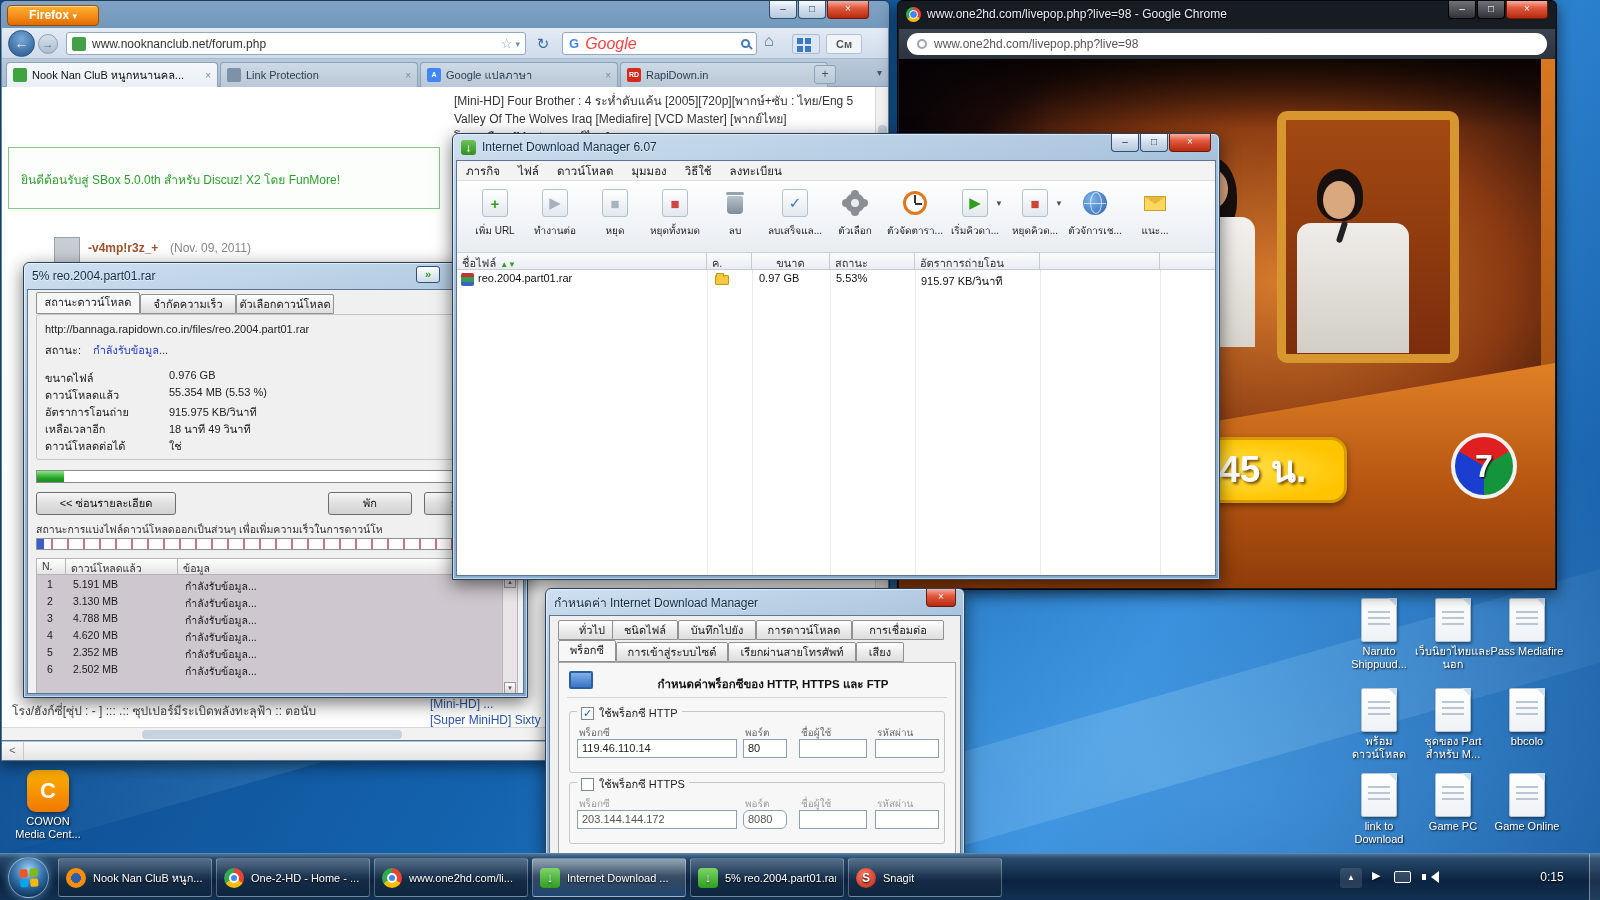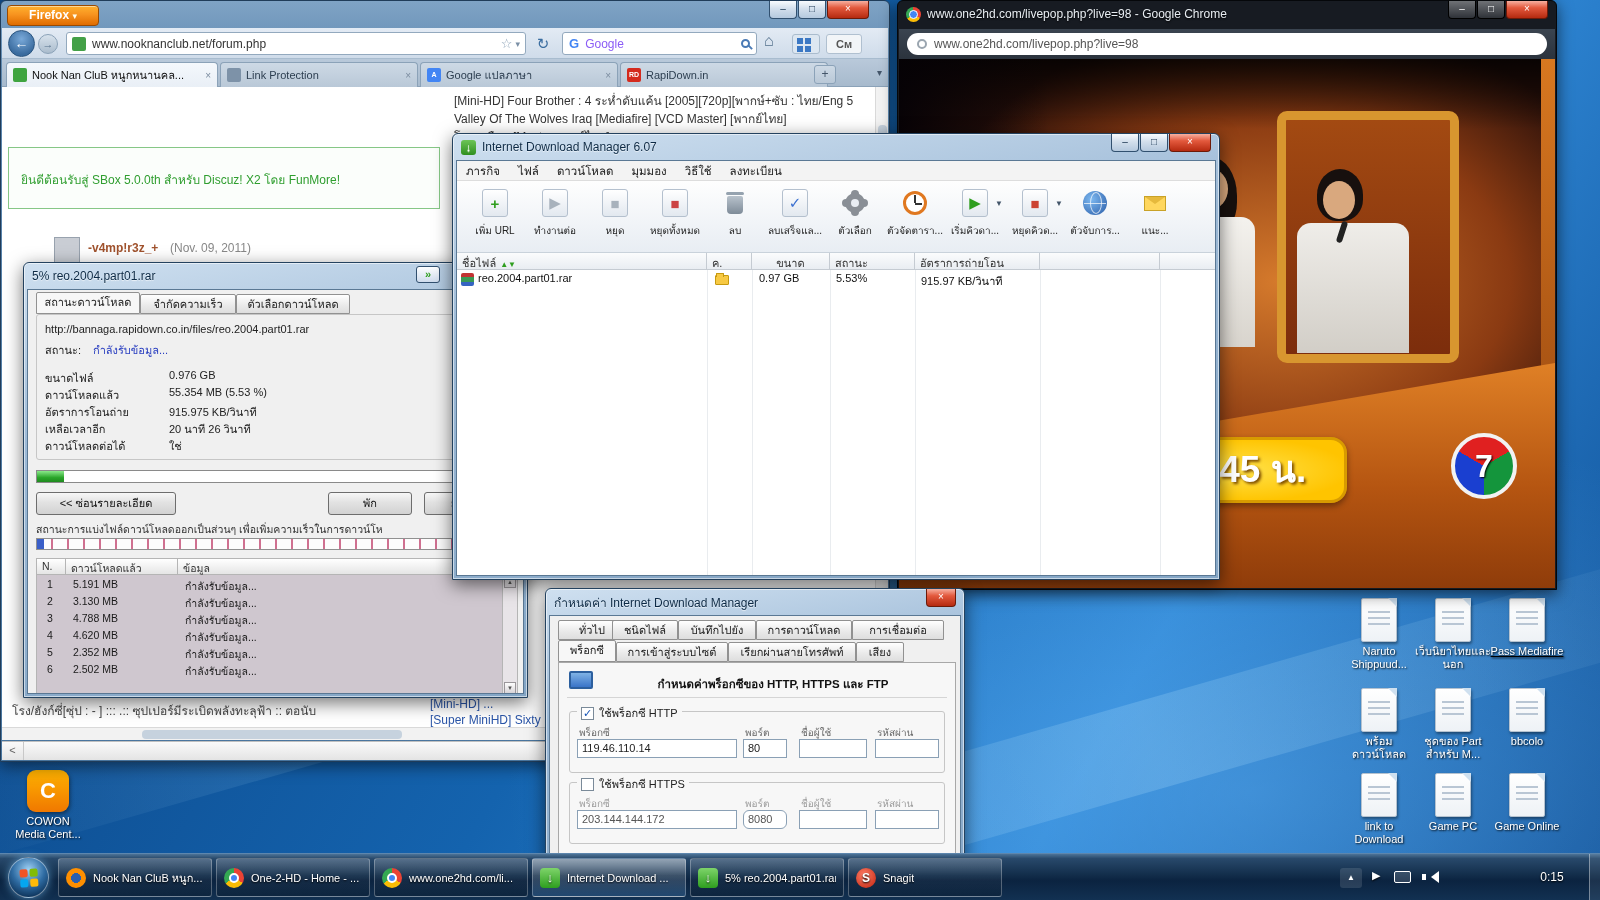--- a/index.html
+++ b/index.html
@@ -35,21 +35,21 @@
 .nav-back{position:absolute;left:6px;top:2px;width:27px;height:27px;border-radius:50%;background:radial-gradient(circle at 50% 32%,#79a9d9,#3a6b9e 72%);border:1px solid #2a5580;color:#fff;font-size:14px;text-align:center;line-height:25px;}
 .nav-fwd{position:absolute;left:36px;top:6px;width:20px;height:20px;border-radius:50%;background:linear-gradient(#d7e2ec,#aabccd);border:1px solid #8ba2b8;color:#55708a;font-size:11px;text-align:center;line-height:18px;}
 .urlbox{position:absolute;left:64px;top:4px;width:460px;height:23px;background:#fff;border:1px solid #93a9be;border-radius:3px;display:flex;align-items:center;padding:0 5px;}
 .fav{width:14px;height:14px;border-radius:2px;background:#43a047;margin-right:6px;flex:none;}
 .urltxt{flex:1;font-size:12px;color:#333;white-space:nowrap;overflow:hidden;}
 .star{color:#8fa5ba;font-size:13px;margin:0 3px;}
 .caret{color:#7a8fa5;font-size:9px;}
 .reload{position:absolute;left:529px;top:5px;width:24px;height:22px;color:#3a6da0;font-size:15px;text-align:center;line-height:22px;}
 .searchbox{position:absolute;left:560px;top:4px;width:195px;height:23px;background:#fff;border:1px solid #93a9be;border-radius:3px;display:flex;align-items:center;padding:0 6px;}
 .glogo{font-weight:bold;font-size:13px;color:#4285f4;margin-right:6px;}
-.stxt{flex:1;color:#8b5cf6;font-size:12px;}
+.stxt{flex:1;color:#ef4444;font-size:16px;font-style:italic;}
 .mag{width:9px;height:9px;border:2px solid #4a7ab5;border-radius:50%;position:relative;flex:none;}
 .mag:after{content:"";position:absolute;width:6px;height:2px;background:#4a7ab5;transform:rotate(45deg);right:-5px;bottom:-2px;}
 .homeb{position:absolute;left:762px;top:4px;font-size:16px;color:#53708c;}
 .extgrid{position:absolute;left:790px;top:6px;width:28px;height:20px;background:#dde7f1;border:1px solid #aabccd;border-radius:3px;}
 .extgrid i{position:absolute;width:6px;height:6px;background:#3b78c4;}
 .extcm{position:absolute;left:824px;top:6px;width:36px;height:20px;background:#f2f5f8;border:1px solid #b0c0d0;border-radius:3px;font-size:11px;font-weight:bold;color:#555;text-align:center;line-height:18px;}
 #ff-tabs{position:absolute;left:1px;right:1px;top:58px;height:28px;background:linear-gradient(#b9c9da,#a7bacd);border-bottom:1px solid #8ba2b8;}
 .fftab{position:absolute;top:3px;height:25px;border:1px solid #8ba2b8;border-bottom:none;border-radius:4px 4px 0 0;background:linear-gradient(#cdd9e5,#b9c8d7);display:flex;align-items:center;padding:0 6px;font-size:11px;color:#2c3e50;}
 .fftab.active{background:linear-gradient(#f4f8fc,#e9eff6);color:#111;}
 .fv{width:14px;height:14px;border-radius:2px;margin-right:5px;flex:none;font-size:7px;color:#fff;font-weight:bold;text-align:center;line-height:14px;}
@@ -197,21 +197,21 @@
     <div class="dlab">Naruto Shippuud...</div>
   </div>
 <div class="dicon" style="left:1414px;top:598px;">
     <div class="pgico">
       <i style="top:12px"></i>
       <i style="top:18px"></i>
       <i style="top:24px"></i>
     </div>
     <div class="dlab">เว็บนิยาไทยและนอก</div>
   </div>
-<div class="dicon" style="left:1488px;top:598px;text-decoration:underline;">
+<div class="dicon" style="left:1488px;top:598px;">
     <div class="pgico">
       <i style="top:12px"></i>
       <i style="top:18px"></i>
       <i style="top:24px"></i>
     </div>
     <div class="dlab">Pass Mediafire</div>
   </div>
 <div class="dicon" style="left:1340px;top:688px;">
     <div class="pgico">
       <i style="top:12px"></i>
@@ -382,33 +382,33 @@
 </div>
 
 <div id="pd" class="win aero">
   <div class="tbar">
     <span>5% reo.2004.part01.rar</span>
   </div>
   <div id="pd-send">»</div>
   <div class="inner">
     <div class="ctab active" style="left:8px;top:2px;width:104px;">สถานะดาวน์โหลด</div>
     <div class="ctab" style="left:112px;top:4px;width:96px;">จำกัดความเร็ว</div>
-    <div class="ctab" style="left:208px;top:4px;width:114px;">ตัวเลือกดาวน์โหลด</div>
+    <div class="ctab" style="left:208px;top:4px;width:98px;">ตัวเลือกดาวน์โหลด</div>
     <div class="grp" style="left:8px;top:24px;width:482px;height:146px;">
       <div class="sl" style="left:8px;top:8px;">http://bannaga.rapidown.co.in/files/reo.2004.part01.rar</div>
       <div class="sl" style="left:8px;top:26px;">สถานะ:</div>
       <div class="sl" style="left:56px;top:26px;color:#2a3fc0;">กำลังรับข้อมูล...</div>
       <div class="sl" style="left:8px;top:54px;">ขนาดไฟล์</div>
       <div class="sl" style="left:132px;top:54px;">0.976 GB</div>
       <div class="sl" style="left:8px;top:71px;">ดาวน์โหลดแล้ว</div>
       <div class="sl" style="left:132px;top:71px;">55.354 MB  (5.53 %)</div>
       <div class="sl" style="left:8px;top:88px;">อัตราการโอนถ่าย</div>
       <div class="sl" style="left:132px;top:88px;">915.975 KB/วินาที</div>
       <div class="sl" style="left:8px;top:105px;">เหลือเวลาอีก</div>
-      <div class="sl" style="left:132px;top:105px;">20 นาที 26 วินาที</div>
+      <div class="sl" style="left:132px;top:105px;">18 นาที 49 วินาที</div>
       <div class="sl" style="left:8px;top:122px;">ดาวน์โหลดต่อได้</div>
       <div class="sl" style="left:132px;top:122px;">ใช่</div>
     </div>
     <div id="pd-track">
         <div id="pd-fill"></div>
       </div>
     <div class="btnc" style="left:8px;top:202px;width:140px;">&lt;&lt; ซ่อนรายละเอียด</div>
     <div class="btnc" style="left:300px;top:202px;width:84px;">พัก</div>
     <div class="btnc" style="left:396px;top:202px;width:84px;">ยกเลิก</div>
     <div id="pd-note">สถานะการแบ่งไฟล์ดาวน์โหลดออกเป็นส่วนๆ เพื่อเพิ่มความเร็วในการดาวน์โห</div>
@@ -538,21 +538,21 @@
           <div class="icw">
             <div class="ipg" style="color:#c43;">■</div>
           </div>
           <span class="ddt">▼</span>
           <div class="tlabel">หยุดคิวด...</div>
         </div>
       <div class="tbi">
           <div class="icw">
             <div class="globe"></div>
           </div>
-          <div class="tlabel">ตัวจับการ...</div>
+          <div class="tlabel">ตัวจัการเช...</div>
         </div>
       <div class="tbi">
           <div class="icw">
             <div class="env"></div>
           </div>
           <div class="tlabel">แนะ...</div>
         </div>
     </div>
     <div id="idm-lh">
       <div class="lhc" style="left:0;width:250px;"><span>ชื่อไฟล์</span><span class="sortud">▲▼</span></div>

